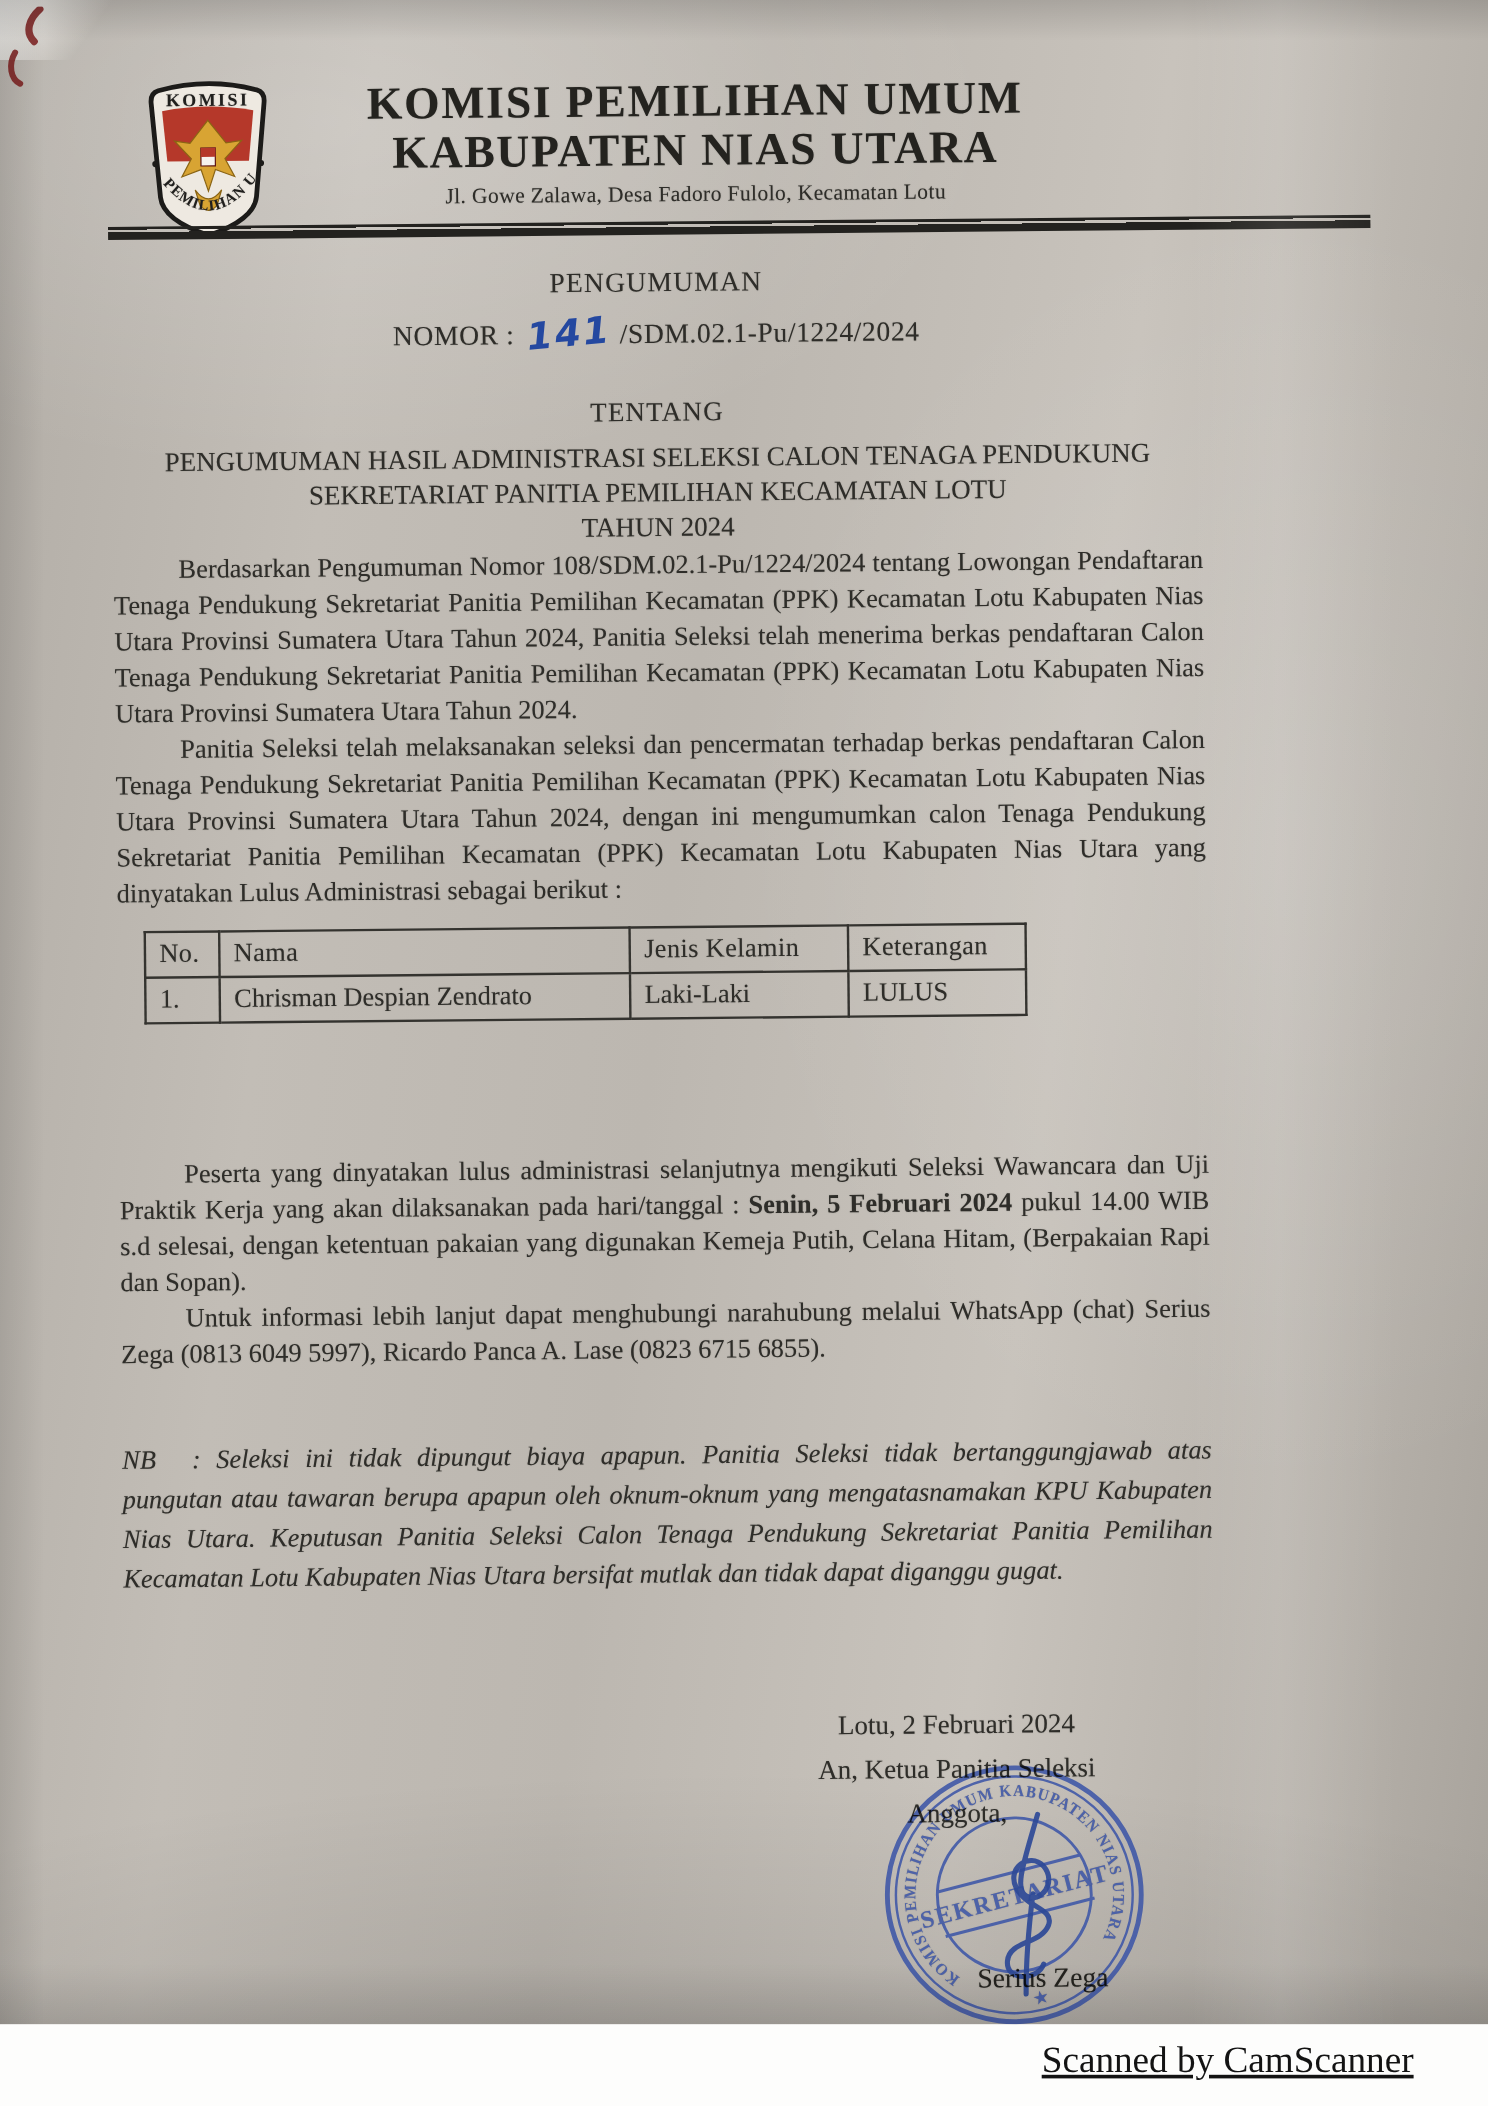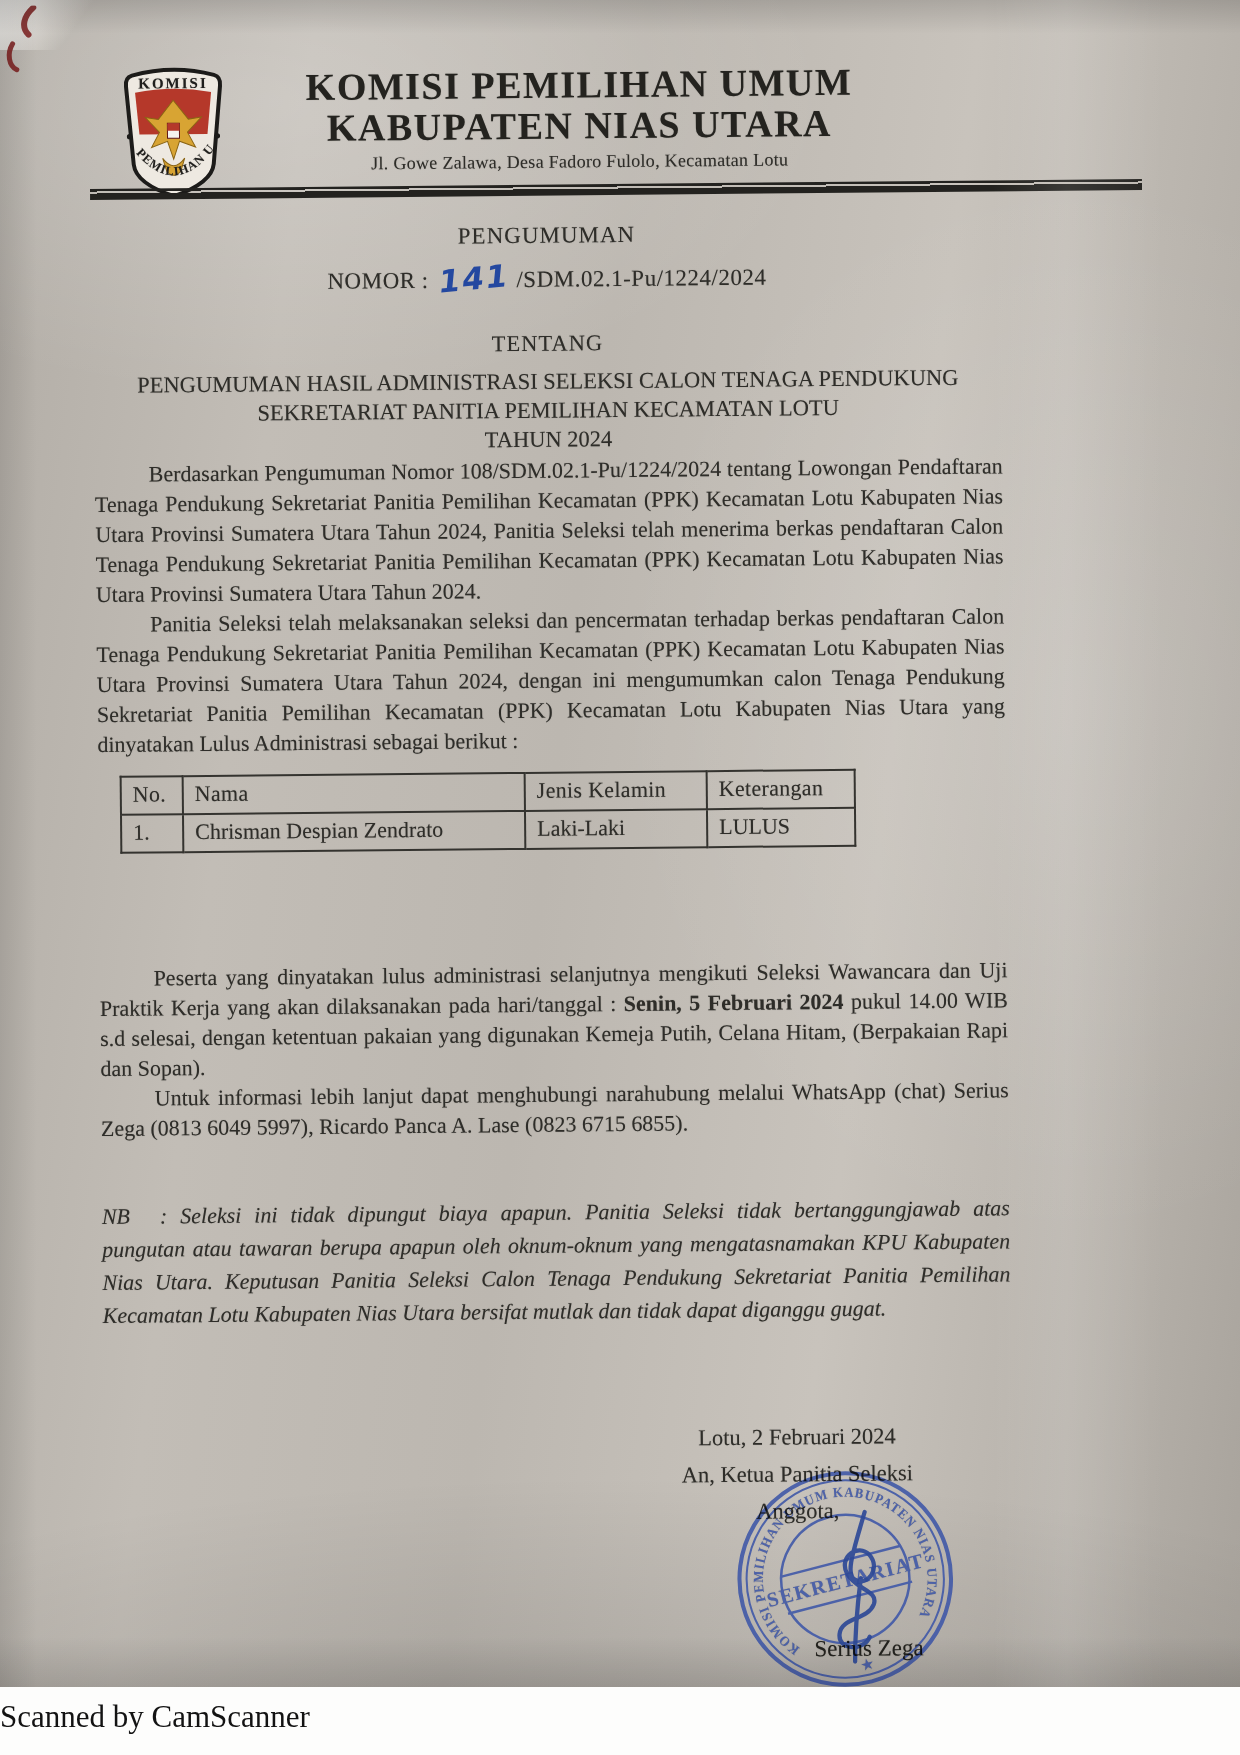--- a/index.html
+++ b/index.html
@@ -68,22 +68,22 @@
   .nb .nb-label{display:inline-block;width:58px;font-style:italic;}
 
   
   .sig{position:absolute;left:560px;top:1420px;width:460px;text-align:center;font-size:22.5px;line-height:37px;}
   .stamp{position:absolute;left:718px;top:1462px;width:239px;height:239px;
          transform:rotate(-14deg);mix-blend-mode:multiply;opacity:0.9;}
   .sig-name{position:absolute;left:730px;top:1638px;width:260px;text-align:center;font-size:23px;color:#23221e;}
 
   
   .scan-footer{position:absolute;left:0;top:1687px;width:1240px;height:68px;background:#fdfdfc;}
-  .scan-footer span{display:block;text-align:left;padding:12px 62px 0 0;font-size:31px;color:#131313;
-                    font-family:"Liberation Serif", serif;}
+  .scan-footer span{display:block;text-align:right;padding:12px 62px 0 0;font-size:31px;color:#131313;
+                    font-family:"Liberation Serif", serif;text-decoration:underline;}
 </style>
 </head>
 <body>
 
 <div class="page">
   <div class="paper">
     <div class="doc">
 
       <svg class="corner-marks" viewBox="0 0 64 74">
         <path d="M36,2 C27,10 23,21 31,29" stroke="#7c1d1d" stroke-width="6" fill="none" stroke-linecap="round"></path>

